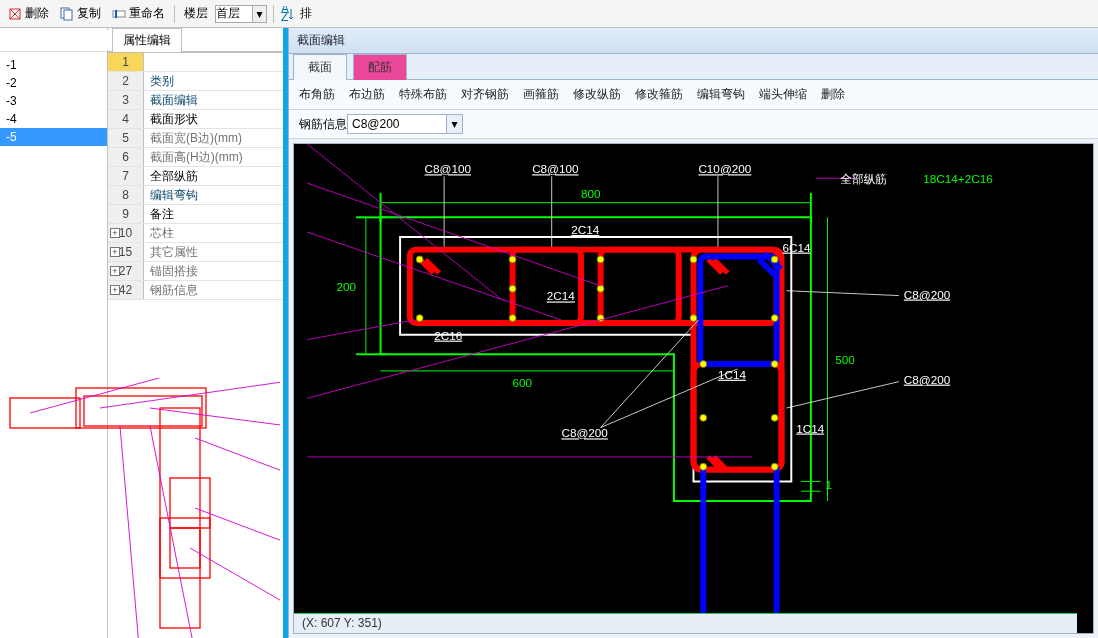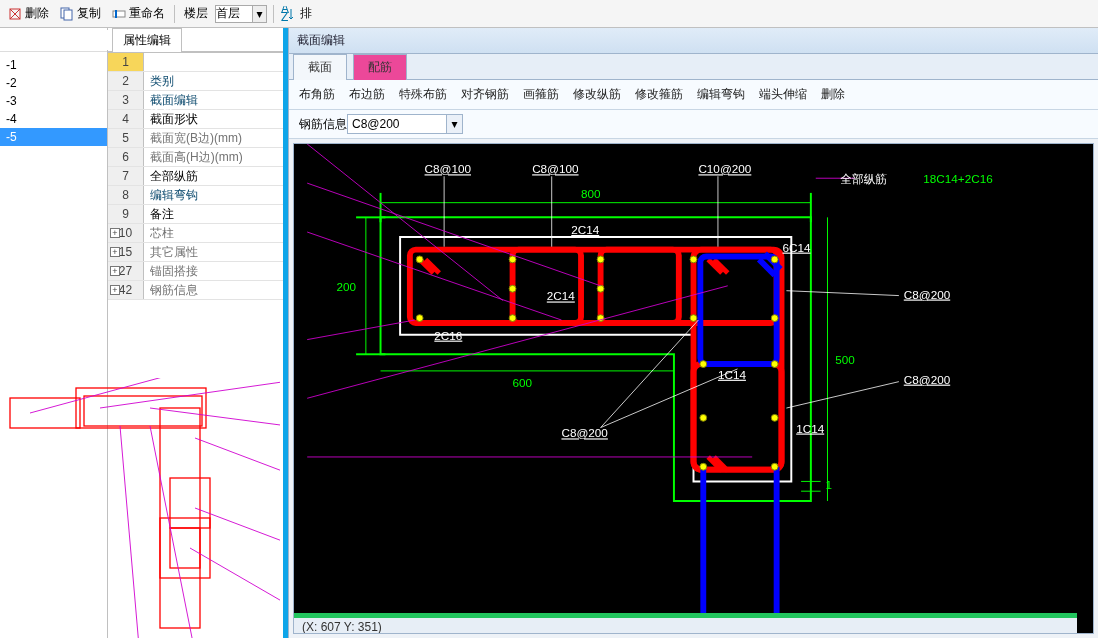--- a/index.html
+++ b/index.html
@@ -42,21 +42,21 @@
   .inner-tabs .itab { padding: 4px 14px; border: 1px solid #9fb4cc; background: #f3f7fb; margin-right: 6px; border-bottom: none; position: relative; top: 1px; color: #333; }
   .inner-tabs .itab.active { background: #ec4899; }
   .sub-toolbar { display: flex; align-items: center; gap: 14px; padding: 6px 10px; background: #f7fbff; border-bottom: 1px solid #c8d6e4; }
   .sub-toolbar span { cursor: pointer; color: #222; }
   .info-row { display: flex; align-items: center; padding: 4px 10px; background: #f7fbff; border-bottom: 1px solid #c8d6e4; }
   .info-row .combo { display: flex; }
   .info-row .combo input { width: 100px; height: 20px; border: 1px solid #9fb4cc; padding: 0 4px; }
   .info-row .combo .arrow { width: 16px; height: 20px; border: 1px solid #9fb4cc; border-left: none; text-align: center; line-height: 18px; background: #eaf0f8; }
   .canvas-wrap { flex: 1; margin: 4px; border: 1px solid #9fb4cc; background: #000; position: relative; overflow: hidden; }
   .canvas-wrap svg { position: absolute; left: 0; top: 0; width: 100%; height: 100%; }
-  .status-bar { position: absolute; left: 0; right: 16px; bottom: 0; height: 20px; background: #e7eef6; border-top: 5px solid #22c55e; color: #333; padding: 2px 8px; font-size: 12px; }
+  .status-bar { position: absolute; left: 0; right: 16px; bottom: 0; height: 20px; background: #e7eef6; border-top: 1px solid #22c55e; color: #333; padding: 2px 8px; font-size: 12px; }
   .stirrup-lbl { fill: #fff; font-size: 12px; text-decoration: underline; }
 </style>
 </head>
 <body>
 
 <div class="top-toolbar">
   <div class="tb-btn">
     <span class="tb-icon">
       <svg viewBox="0 0 16 16">
           <rect x="3" y="3" width="10" height="10" fill="none" stroke="#c33"></rect>

